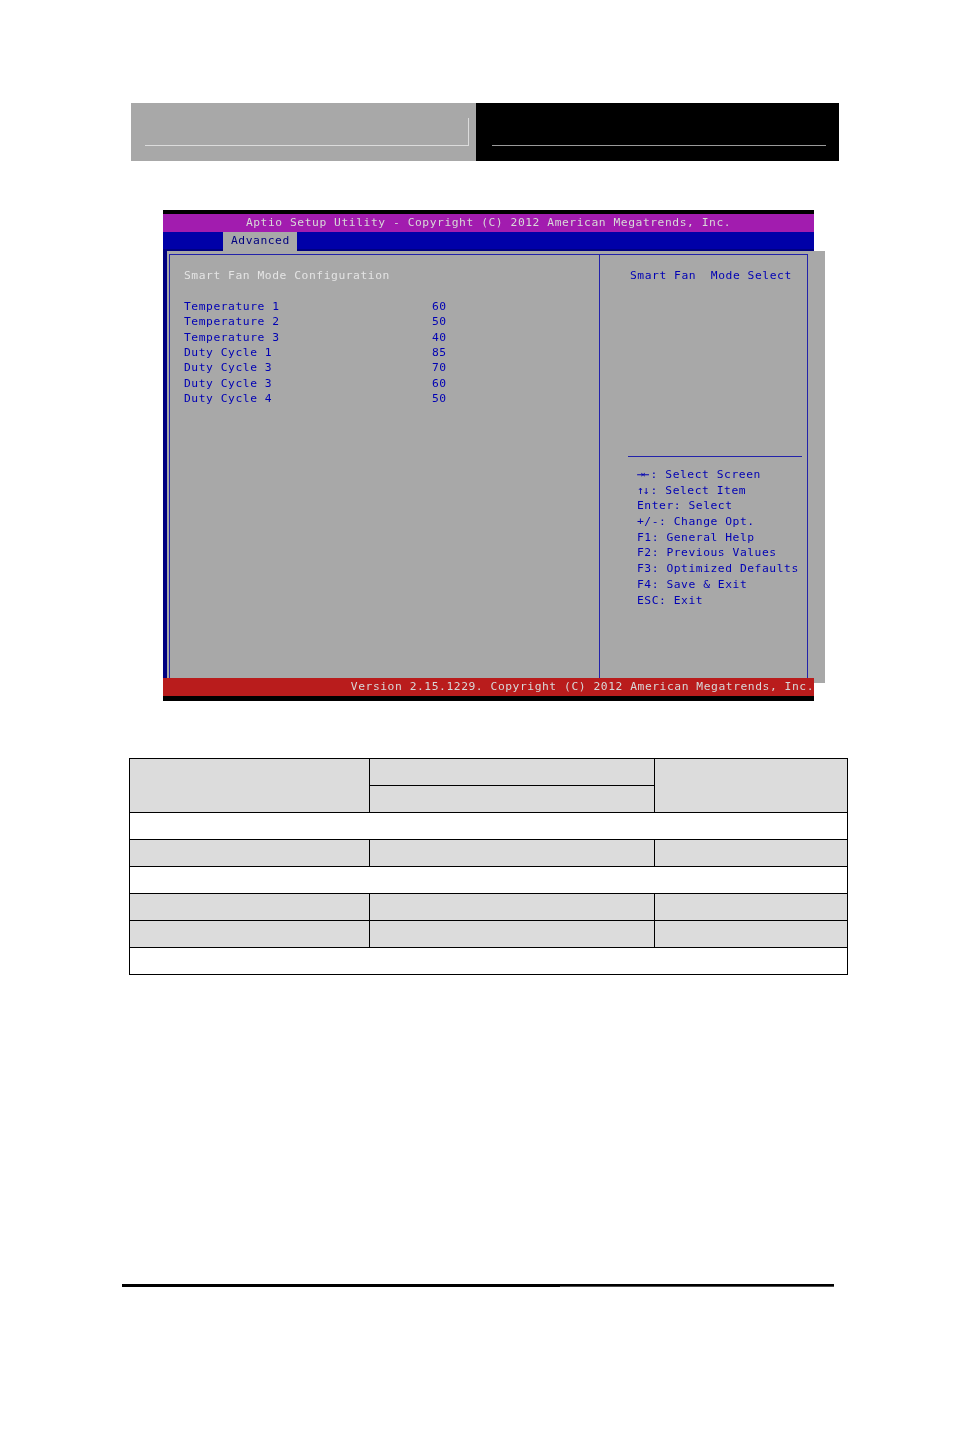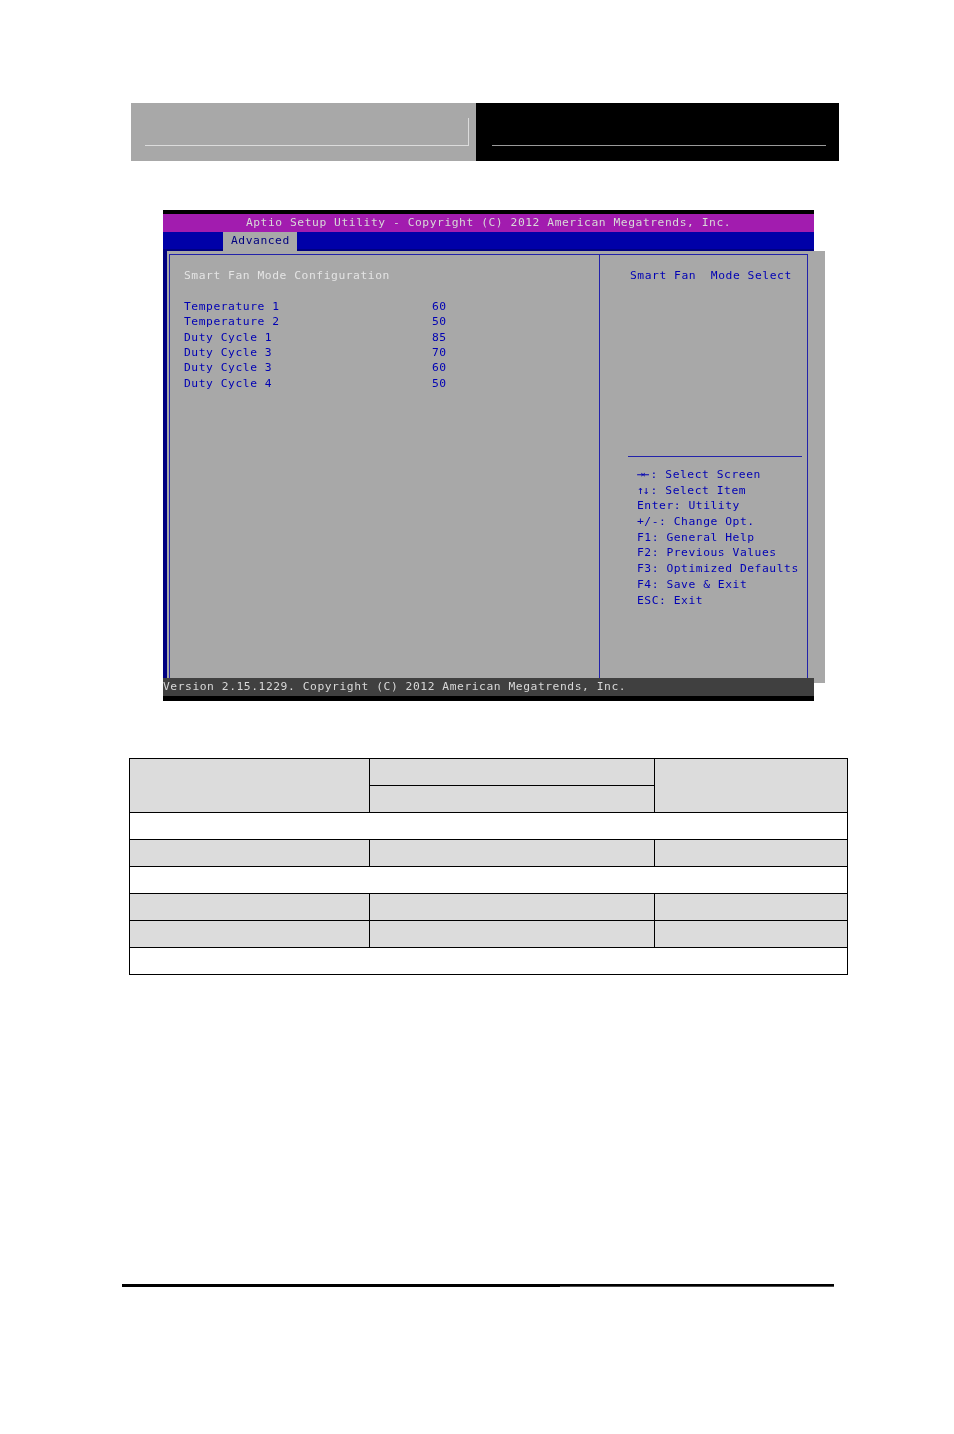--- a/index.html
+++ b/index.html
@@ -218,23 +218,23 @@
     line-height: 15.7px;
   }
   .arrowpair { letter-spacing: -1px; padding-right: 2px; }
 
   .bios-footer {
     position: absolute;
     left: 0;
     bottom: 5px;
     width: 100%;
     height: 18px;
-    background: #404040;
+    background: #b91c1c;
     color: #d8d8d8;
-    text-align: left;
+    text-align: right;
     line-height: 18px;
     white-space: pre;
   }
 
   
   .spec-table {
     position: absolute;
     left: 129px;
     top: 758px;
     width: 718px;
@@ -300,36 +300,37 @@
   </div>
 
   <div class="bios-body">
     <div class="bios-panelbox">
 
       <div class="pane-left">
         <div class="section-title">Smart Fan Mode Configuration</div>
         <div id="settings-list">
             <div class="setting-row row-blue"><span class="setting-label">Temperature 1</span><span class="setting-value">60</span></div>
             <div class="setting-row row-blue"><span class="setting-label">Temperature 2</span><span class="setting-value">50</span></div>
+            <div class="setting-row row-blue"><span class="setting-label">Temperature 3</span><span class="setting-value">40</span></div>
             <div class="setting-row row-blue"><span class="setting-label">Duty Cycle 1</span><span class="setting-value">85</span></div>
             <div class="setting-row row-blue"><span class="setting-label">Duty Cycle 3</span><span class="setting-value">70</span></div>
             <div class="setting-row row-blue"><span class="setting-label">Duty Cycle 3</span><span class="setting-value">60</span></div>
             <div class="setting-row row-blue"><span class="setting-label">Duty Cycle 4</span><span class="setting-value">50</span></div>
           </div>
       </div>
 
       <div class="bios-vdivider"></div>
 
       <div class="pane-right">
         <div class="help-text">Smart Fan  Mode Select</div>
         <div class="help-sep"></div>
         <div class="keylist" id="key-legend">
             <div><span class="arrowpair">→←</span><span>: Select Screen</span></div>
             <div><span class="arrowpair">↑↓</span><span>: Select Item</span></div>
-            <div><span>Enter</span><span>: Utility</span></div>
+            <div><span>Enter</span><span>: Select</span></div>
             <div><span>+/-</span><span>: Change Opt.</span></div>
             <div><span>F1</span><span>: General Help</span></div>
             <div><span>F2</span><span>: Previous Values</span></div>
             <div><span>F3</span><span>: Optimized Defaults</span></div>
             <div><span>F4</span><span>: Save &amp; Exit</span></div>
             <div><span>ESC</span><span>: Exit</span></div>
           </div>
       </div>
 
     </div>

